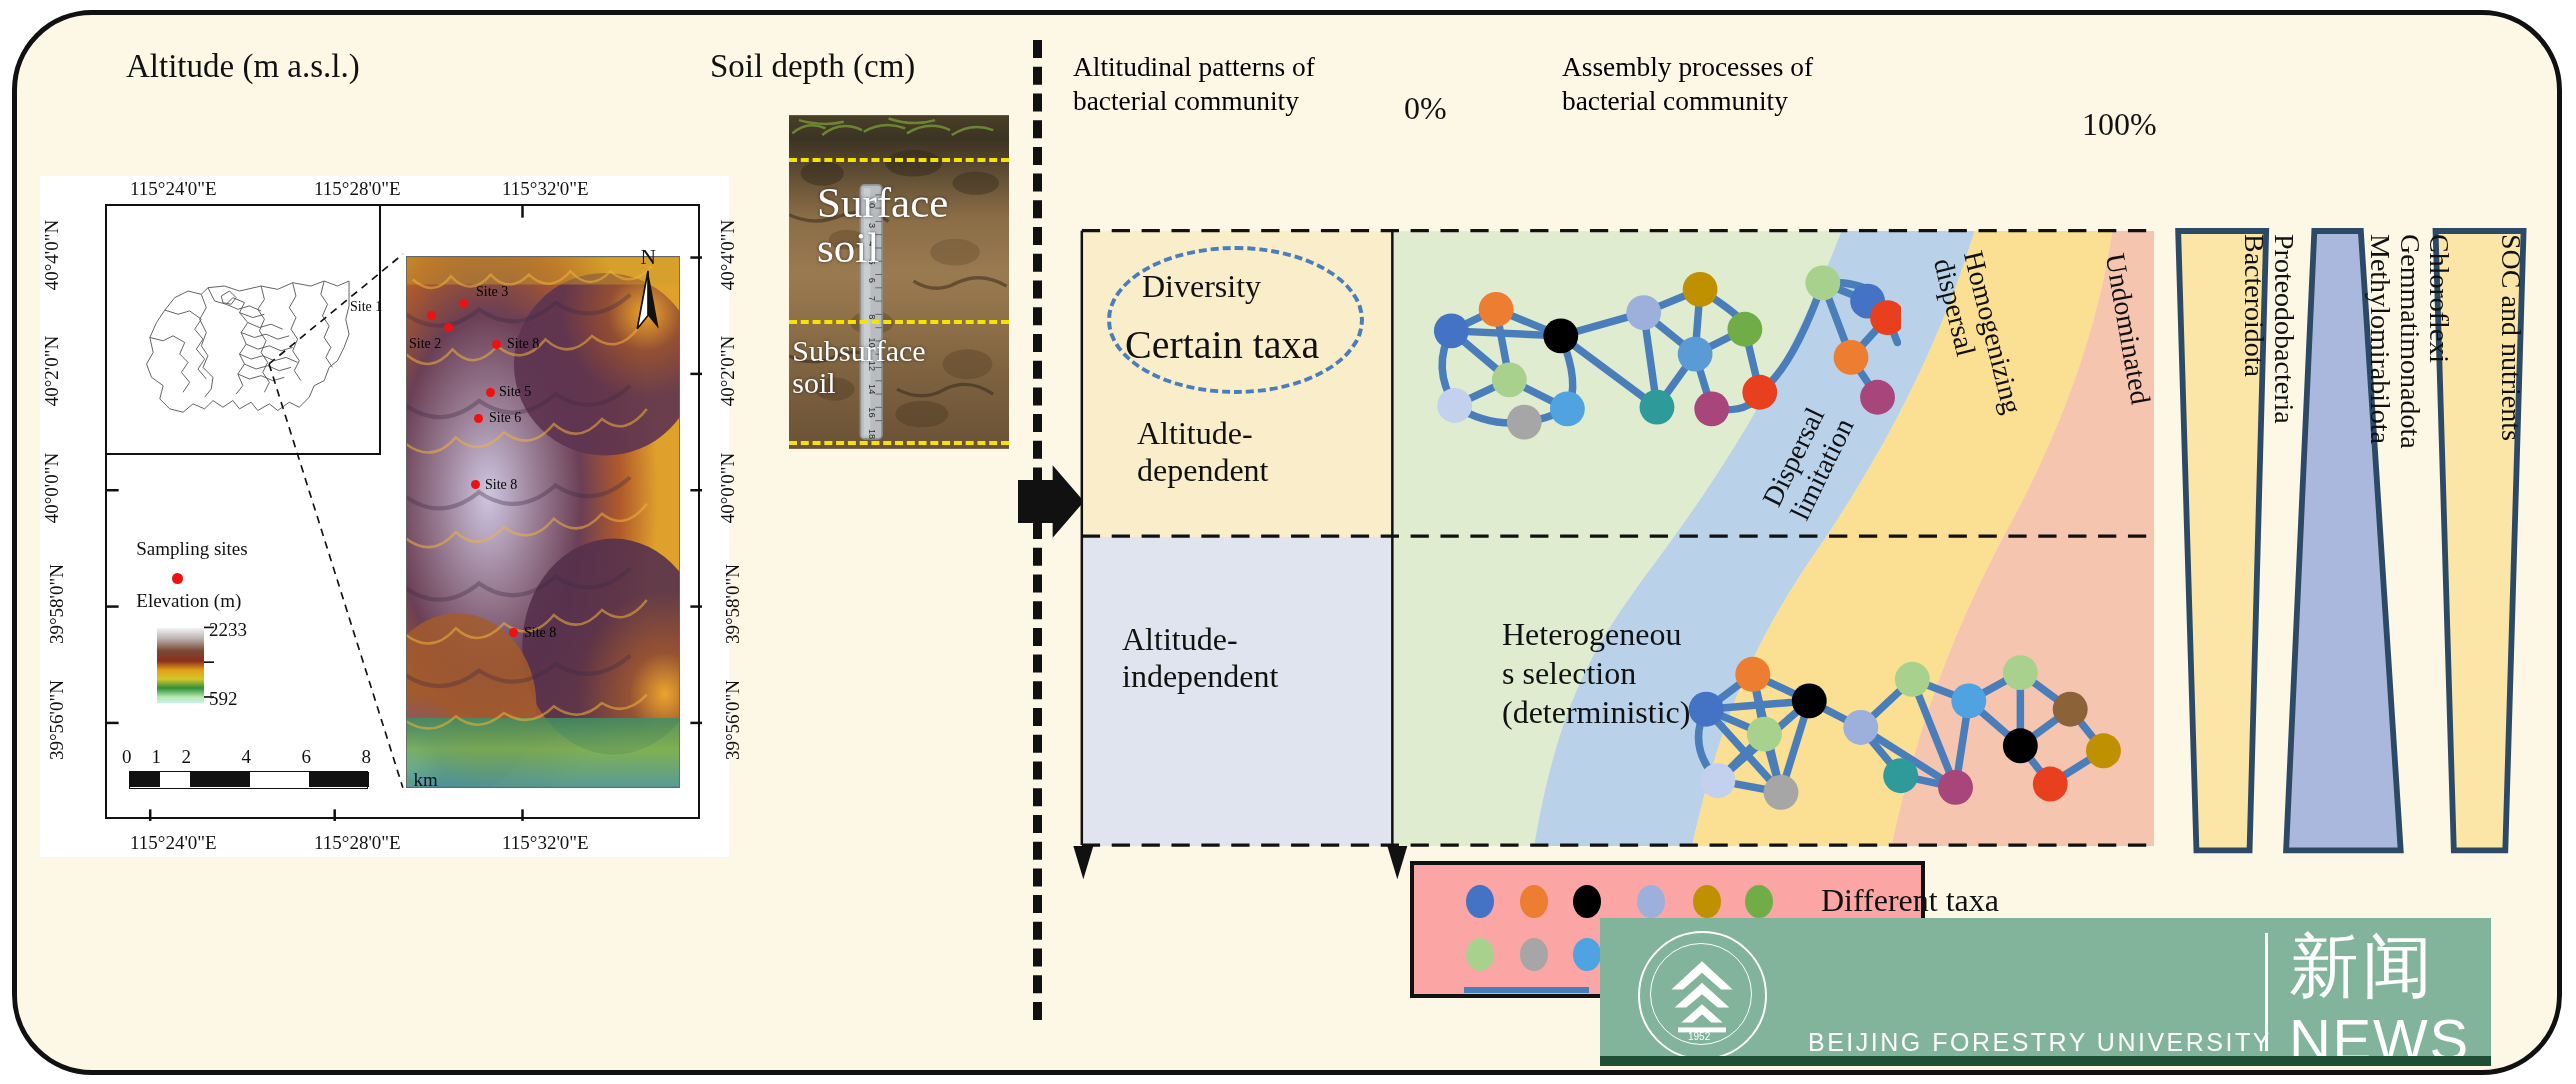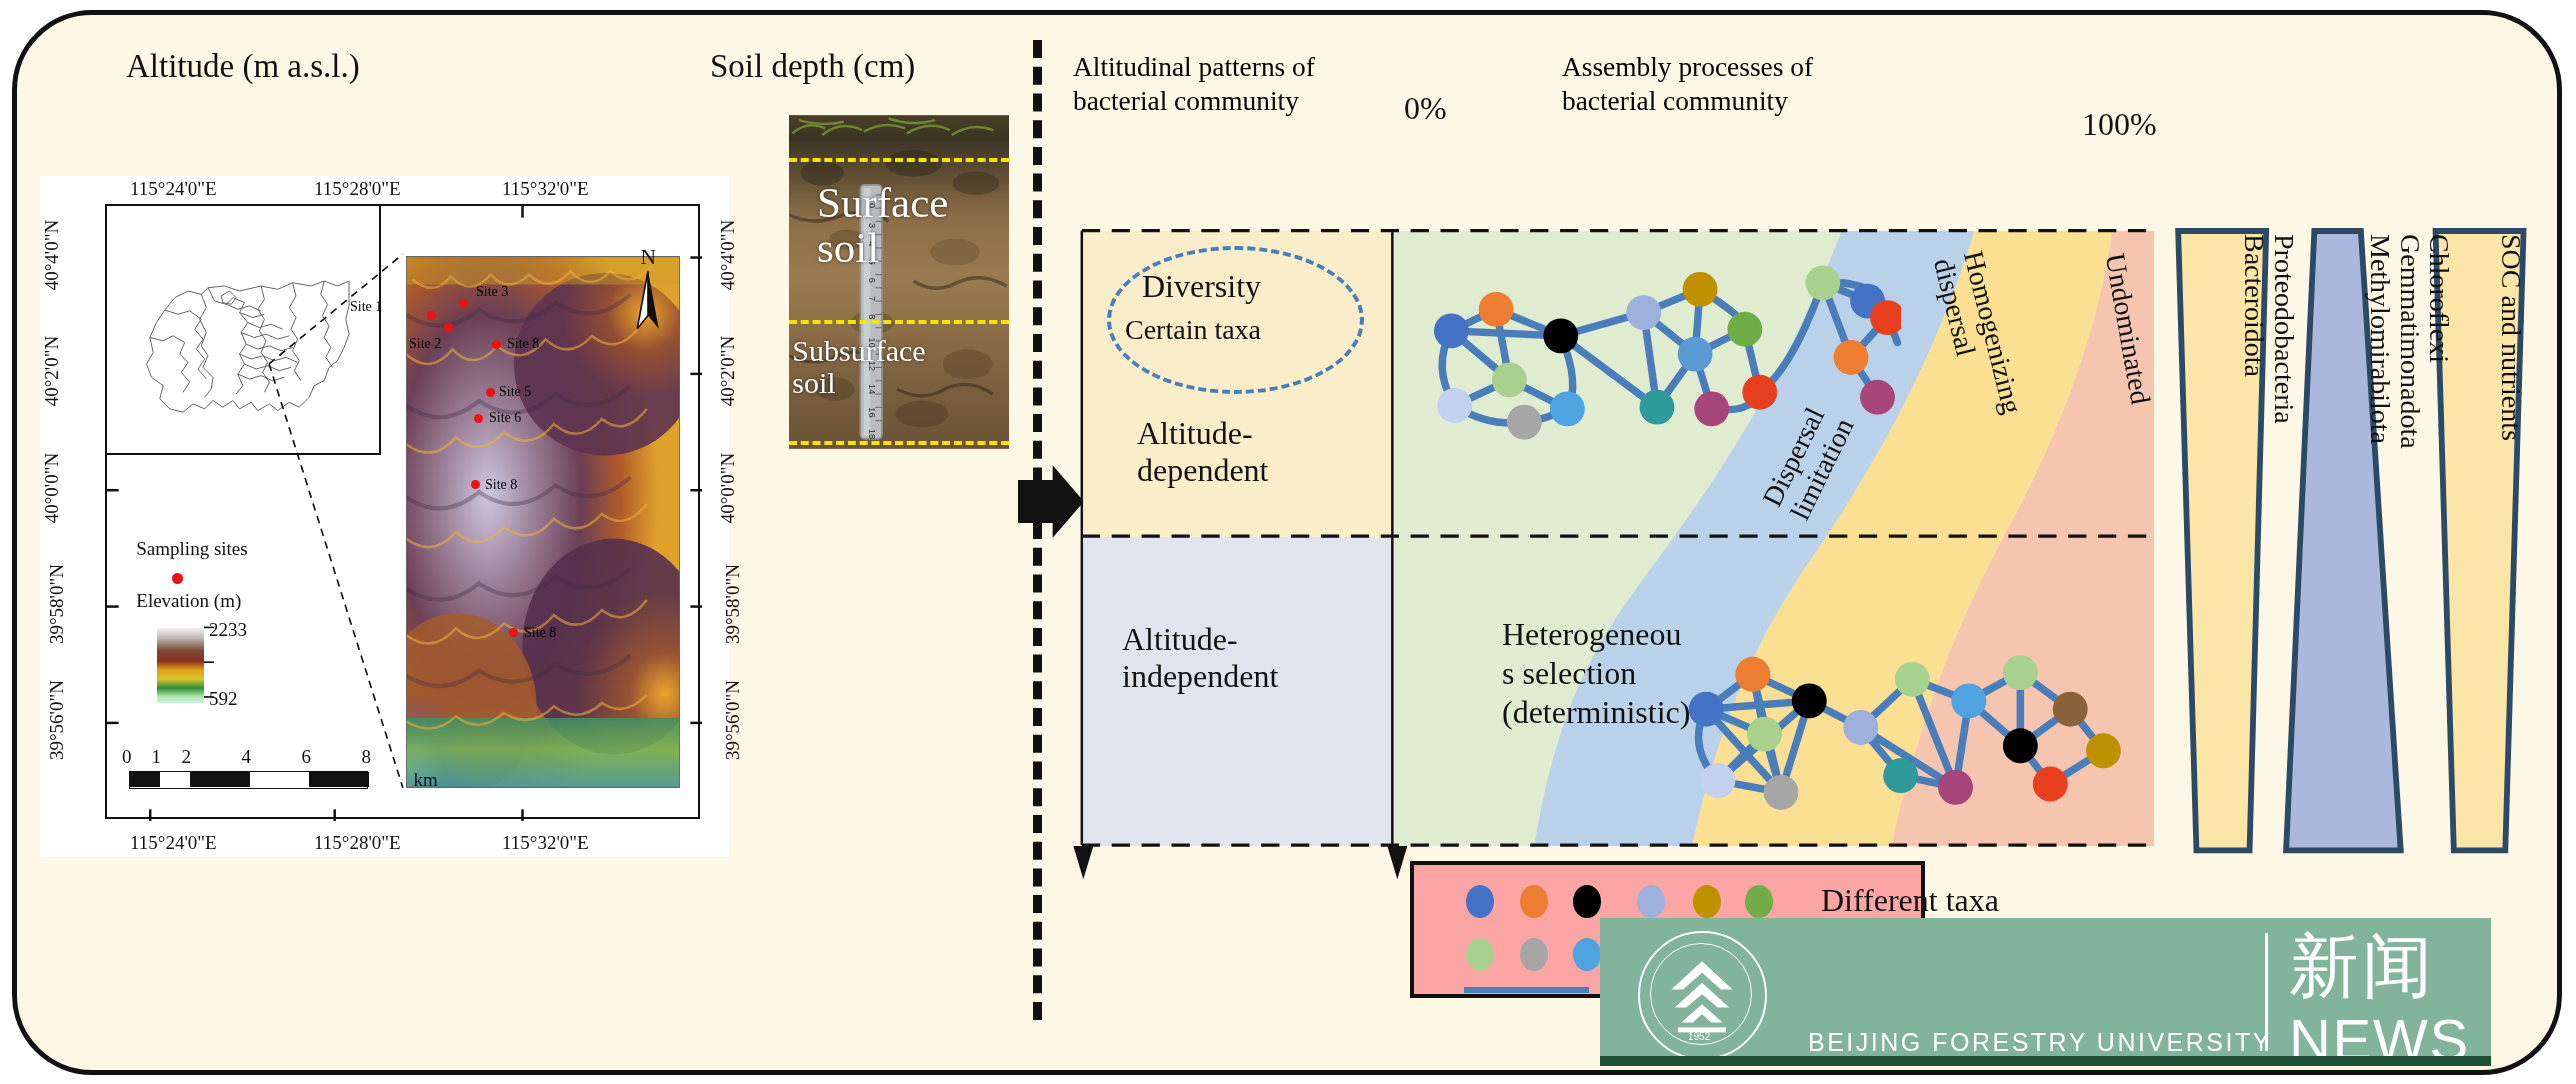--- a/index.html
+++ b/index.html
@@ -413,21 +413,21 @@
     <svg class="abs" style="left:-6.6px;top:-6.6px;pointer-events:none;" width="1088" height="631" viewBox="0 0 1310 760">
       <line x1="8" y1="8" x2="1298" y2="8" stroke="#111" stroke-width="4" stroke-dasharray="22,14"></line>
       <line x1="8" y1="376" x2="1298" y2="376" stroke="#111" stroke-width="4" stroke-dasharray="22,14"></line>
       <line x1="8" y1="748" x2="1298" y2="748" stroke="#111" stroke-width="4" stroke-dasharray="22,14"></line>
       <line x1="8" y1="8" x2="8" y2="748" stroke="#111" stroke-width="3"></line>
       <line x1="382" y1="8" x2="382" y2="748" stroke="#111" stroke-width="3"></line>
     </svg>
 
     <div class="ellipse-dash" style="left:25px;top:15px;width:249px;height:140px;"></div>
     <div class="abs nosel" style="left:60px;top:37px;font-size:32px;color:#111;">Diversity</div>
-    <div class="abs nosel" style="left:43px;top:83px;font-size:28px;color:#111;">Certain taxa</div>
+    <div class="abs nosel" style="left:43px;top:90px;font-size:40px;color:#111;">Certain taxa</div>
 
     <div class="quad-text nosel" style="left:55px;top:184px;white-space:pre;">Altitude-
 dependent</div>
 
     <div class="quad-text nosel" style="left:40px;top:390px;white-space:pre;">Altitude-
 independent</div>
 
     <div class="quad-text nosel" style="left:420px;top:384px;white-space:pre;line-height:1.22;">Heterogeneou
 s selection
 (deterministic)</div>

